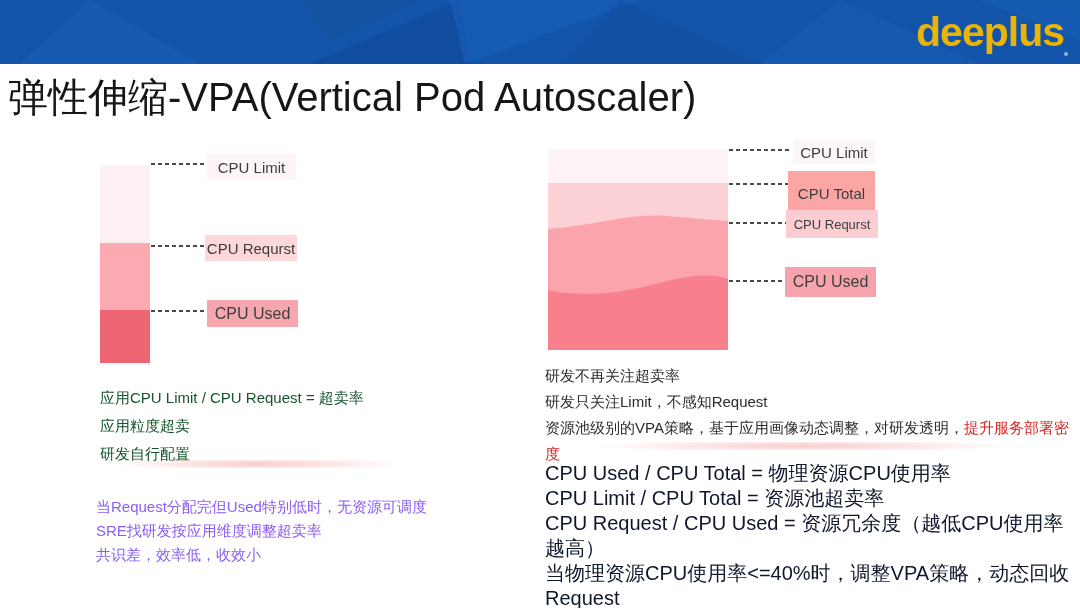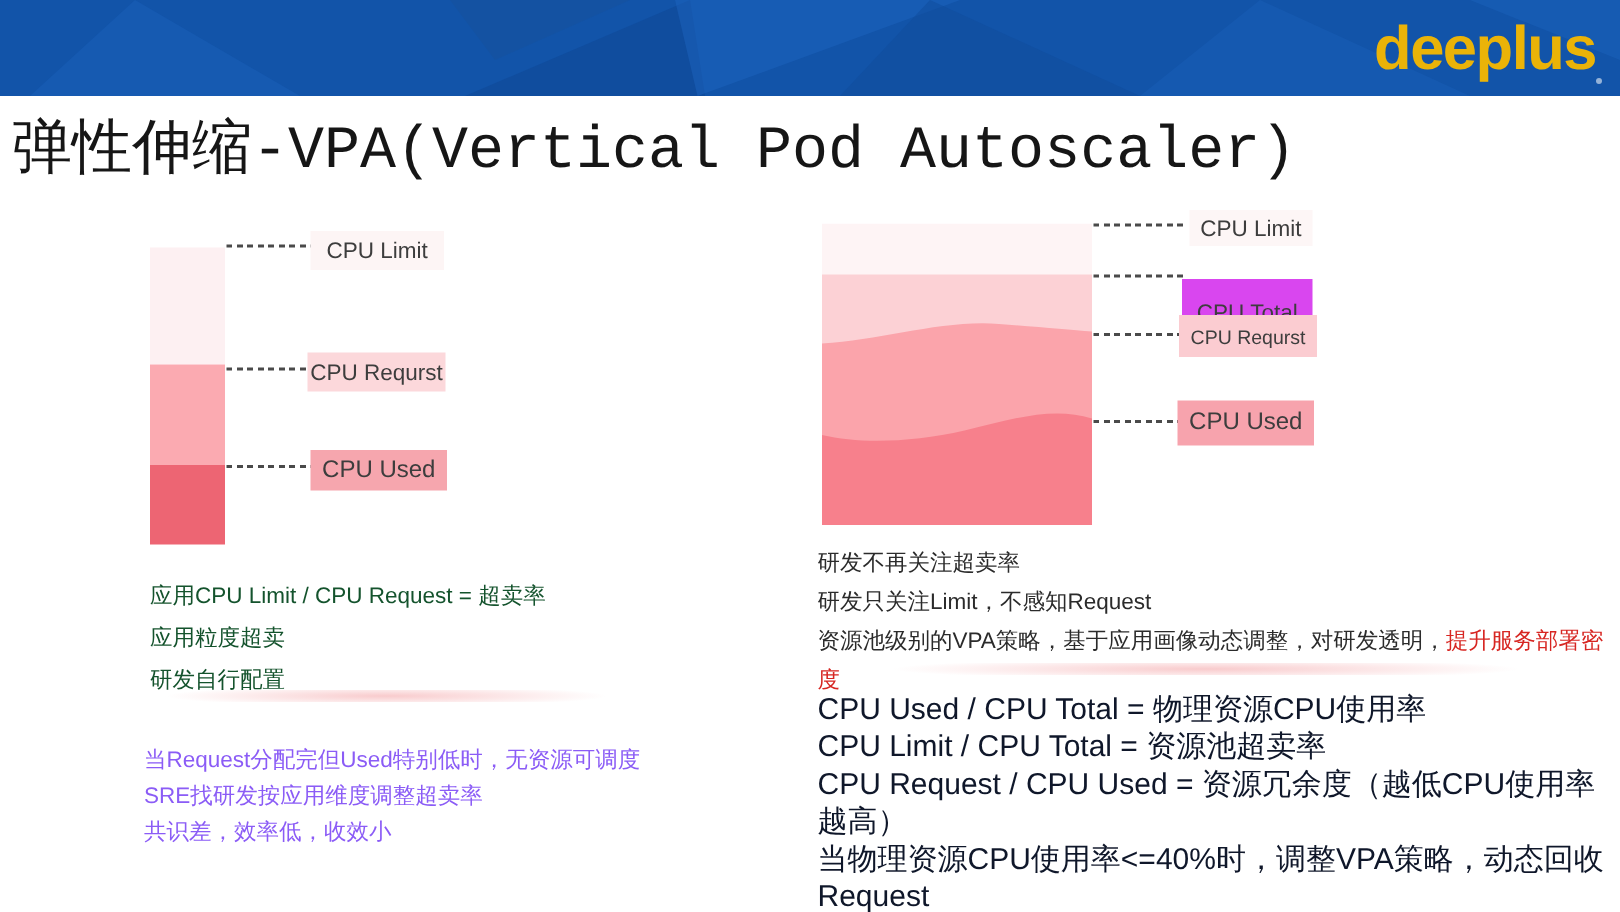--- a/index.html
+++ b/index.html
@@ -9,21 +9,21 @@
   
   .header { position:absolute; left:0; top:0; width:1080px; height:64px; background:#1254a9; overflow:hidden; }
   .header svg { position:absolute; left:0; top:0; }
   .logo { position:absolute; right:16px; top:8px; color:#eab308; font-size:41px; font-weight:700;
           letter-spacing:-1px; line-height:48px; }
   .logo-dot { position:absolute; right:12px; top:52px; width:4px; height:4px; border-radius:50%;
               background:rgba(255,255,255,.55); }
 
   
   .title { position:absolute; left:8px; top:70px; font-size:40px; color:#161616; letter-spacing:0;
-           white-space:nowrap;font-family:Liberation Mono, monospace; }
+           white-space:nowrap; }
 
   
   .lbar { position:absolute; left:100px; top:165px; width:50px; }
   .lbar-seg { width:50px; }
   .lseg-limit   { height:78px; background:#fdf0f2; }
   .lseg-request { height:67px; background:#fbaab1; }
   .lseg-used    { height:53px; background:#ed6573; }
 
   .dash { position:absolute; height:2px;
           background:repeating-linear-gradient(90deg,#4a4a4a 0 4px,transparent 4px 7px); }
@@ -43,21 +43,21 @@
   .ldivider { left:85px; top:460px; width:345px; }
   .notes-red { position:absolute; left:96px; top:495px; font-size:15px; color:#8b5cf6; line-height:24px; }
 
   
   .rbar { position:absolute; left:548px; top:149px; width:180px; height:201px; }
   .rdash0 { left:729px; top:149px; width:60px; }
   .rdash1 { left:729px; top:183px; width:60px; }
   .rdash2 { left:729px; top:222px; width:60px; }
   .rdash3 { left:729px; top:280px; width:60px; }
   .rlab0 { left:793px; top:140px; width:82px; height:24px; background:#fdf6f6; }
-  .rlab1 { left:788px; top:171px; width:87px; height:44px; background:#d946ef;margin-top:15px; }
+  .rlab1 { left:788px; top:171px; width:87px; height:44px; background:#fca5a5; }
   .rlab2 { left:786px; top:210px; width:92px; height:28px; background:#fbccd1; font-size:13px; }
   .rlab3 { left:785px; top:267px; width:91px; height:30px; background:#f7a3ad; font-size:16px; }
 
   .rnotes { position:absolute; left:545px; top:363px; font-size:15px; color:#2b2b2b; line-height:26px; }
   .red-inline { color:#d72622; }
   .rdivider { left:558px; top:442px; width:492px; }
   .formulas { position:absolute; left:545px; top:461px; font-size:20px; color:#0f172a; line-height:25px; }
 </style>
 </head>
 <body>

